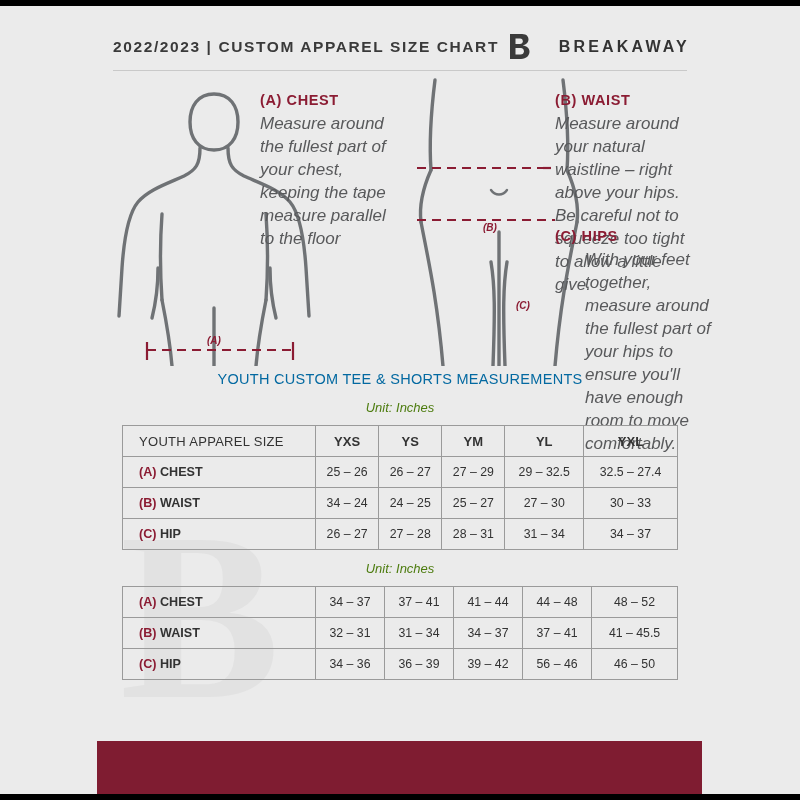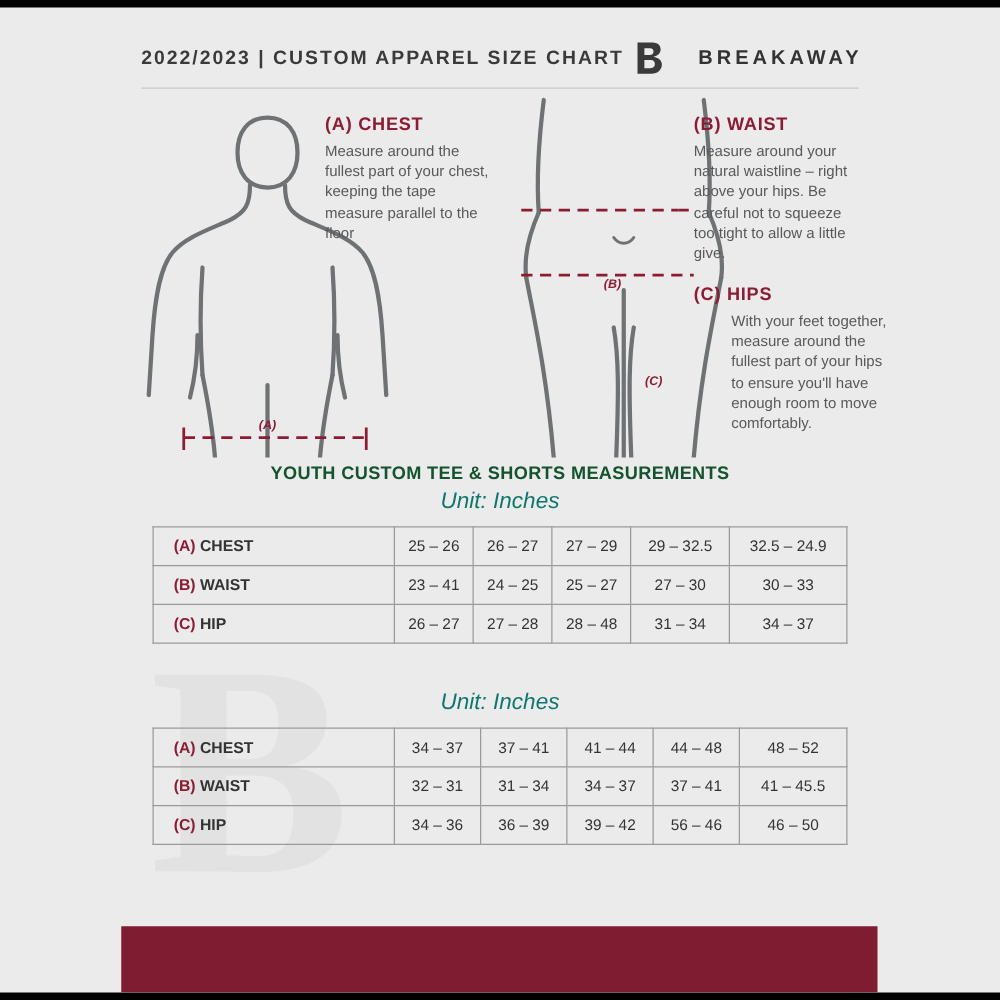--- a/index.html
+++ b/index.html
@@ -96,51 +96,52 @@
   .cap-title {
     position: absolute;
     font-size: 14.5px;
     font-weight: bold;
     color: #8b1c33;
     letter-spacing: 0.6px;
     white-space: nowrap;
   }
   .cap-body {
     position: absolute;
-    font-size: 12px;
+    font-size: 17px;
+    font-style: italic;
     color: #58595b;
     line-height: 1.35;
     width: 132px;
   }
   .label-tag {
     position: absolute;
     font-size: 10px;
     font-weight: bold;
     color: #8b1c33;
     font-style: italic;
   }
   
   .section {
     position: absolute;
     z-index: 2;
     width: 800px;
   }
   .sec-title {
     text-align: center;
     font-size: 14.5px;
-    font-weight: bold;
-    color: #14532d;
+    font-weight: normal;
+    color: #0369a1;
     letter-spacing: 0.3px;
   }
   .sec-unit {
     text-align: center;
-    font-size: 18px;
+    font-size: 13px;
     font-style: italic;
-    color: #0f766e;
-    margin-top: 3px;
+    color: #4d7c0f;
+    margin-top: 13px;
   }
   table.size {
     border-collapse: collapse;
     margin: 10px auto 0 auto;
     width: 556px;
     background: transparent;
   }
   table.size td, table.size th {
     border: 1px solid #9a9a9a;
     height: 30px;
@@ -278,41 +279,49 @@
 
       <div class="cap-title" style="left:555px; top:156px;">(C) HIPS</div>
       <div class="cap-body" style="left:585px; top:177px;">With your feet together, measure around the fullest part of your hips to ensure you'll have enough room to move comfortably.</div>
     </div>
 
     <div class="section" style="top:365px;">
       <div class="sec-title">YOUTH CUSTOM TEE &amp; SHORTS MEASUREMENTS</div>
       <div class="sec-unit">Unit: Inches</div>
       <table class="size">
         <tbody>
+            <tr class="head">
+          <th class="rowhead">YOUTH APPAREL SIZE</th>
+          <th>YXS</th>
+          <th>YS</th>
+          <th>YM</th>
+          <th>YL</th>
+          <th>YXL</th>
+        </tr>
         <tr>
           <td class="rowhead"><span class="tag">(A)</span> <span class="rowlabel">CHEST</span></td>
           <td>25 – 26</td>
           <td>26 – 27</td>
           <td>27 – 29</td>
           <td>29 – 32.5</td>
-          <td>32.5 – 24.9</td>
+          <td>32.5 – 27.4</td>
         </tr>
         <tr>
           <td class="rowhead"><span class="tag">(B)</span> <span class="rowlabel">WAIST</span></td>
-          <td>23 – 41</td>
+          <td>34 – 24</td>
           <td>24 – 25</td>
           <td>25 – 27</td>
           <td>27 – 30</td>
           <td>30 – 33</td>
         </tr>
         <tr>
           <td class="rowhead"><span class="tag">(C)</span> <span class="rowlabel">HIP</span></td>
           <td>26 – 27</td>
           <td>27 – 28</td>
-          <td>28 – 48</td>
+          <td>28 – 31</td>
           <td>31 – 34</td>
           <td>34 – 37</td>
         </tr>
       </tbody>
         </table>
     </div>
 
     <div class="section" style="top:542px;">
       <div class="sec-unit">Unit: Inches</div>
       <table class="size">

